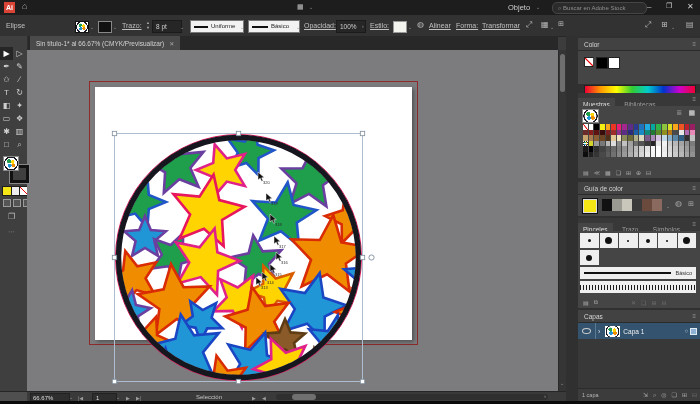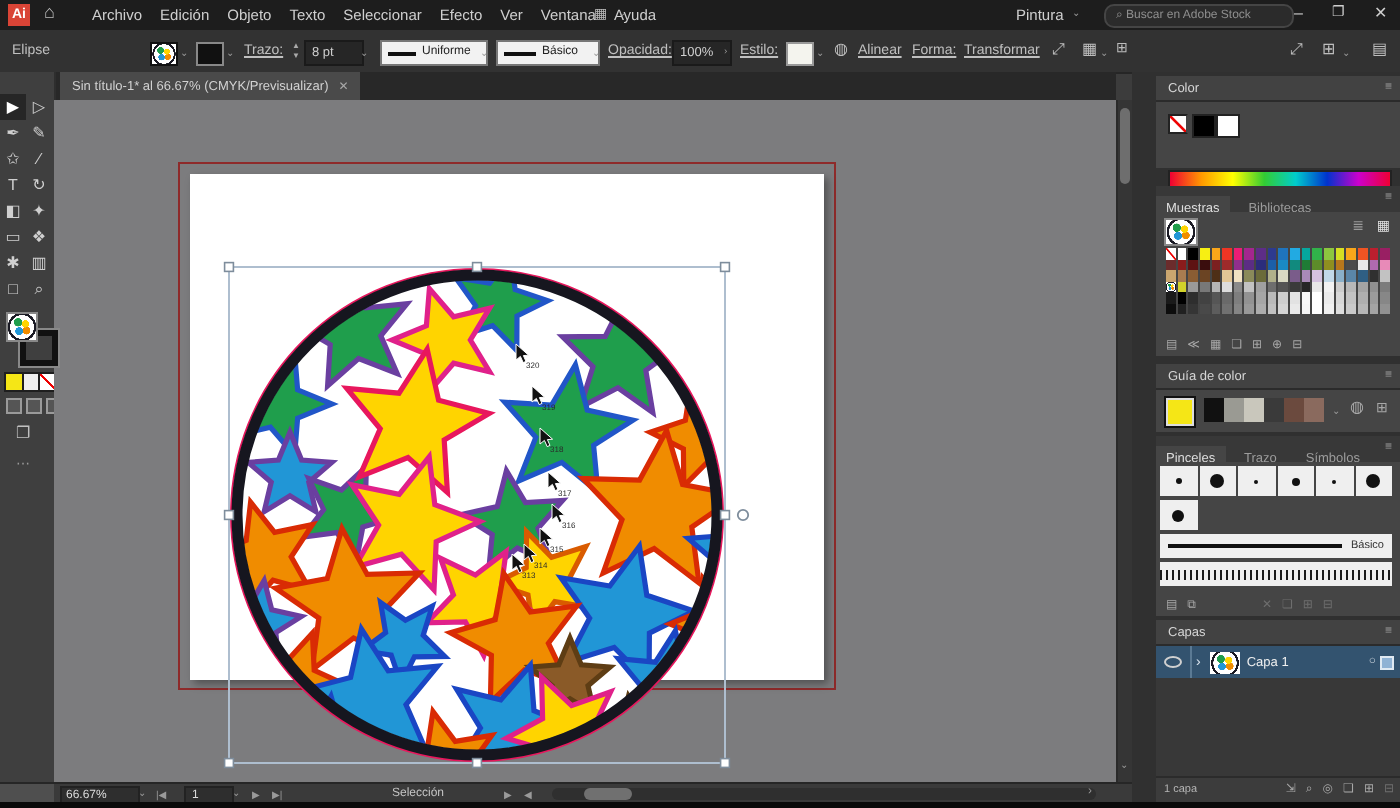--- a/index.html
+++ b/index.html
@@ -123,34 +123,23 @@
   #bottomblack{left:0;top:401px;width:700px;height:3px;background:#0a0a0a;}
 </style>
 </head>
 <body>
 
 <div id="app">
 
   <div id="menubar" class="abs">
     <div id="ai-logo" class="abs">Ai</div>
     <div id="home" class="abs">⌂</div>
-    <div id="menus" class="abs">
-        <span class="txt">Archivo</span>
-        <span class="txt">Edición</span>
-        <span class="txt">Objeto</span>
-        <span class="txt">Texto</span>
-        <span class="txt">Seleccionar</span>
-        <span class="txt">Efecto</span>
-        <span class="txt">Ver</span>
-        <span class="txt">Ventana</span>
-        <span class="txt">Ayuda</span>
-      </div>
     <div id="ws-icon" class="abs">▦</div>
     <div id="ws-caret" class="abs caret">⌄</div>
-    <div id="workspace" class="abs txt">Pintura</div>
+    <div id="workspace" class="abs txt">Objeto</div>
     <div id="ws2-caret" class="abs caret">⌄</div>
     <div id="searchbox" class="abs txt">
       <span>⌕</span>
       <span>Buscar en Adobe Stock</span>
     </div>
     <div class="abs winbtn" style="left:647px">–</div>
     <div class="abs winbtn" style="left:666px;font-size:7px">❐</div>
     <div class="abs winbtn" style="left:687px">✕</div>
   </div>
 

